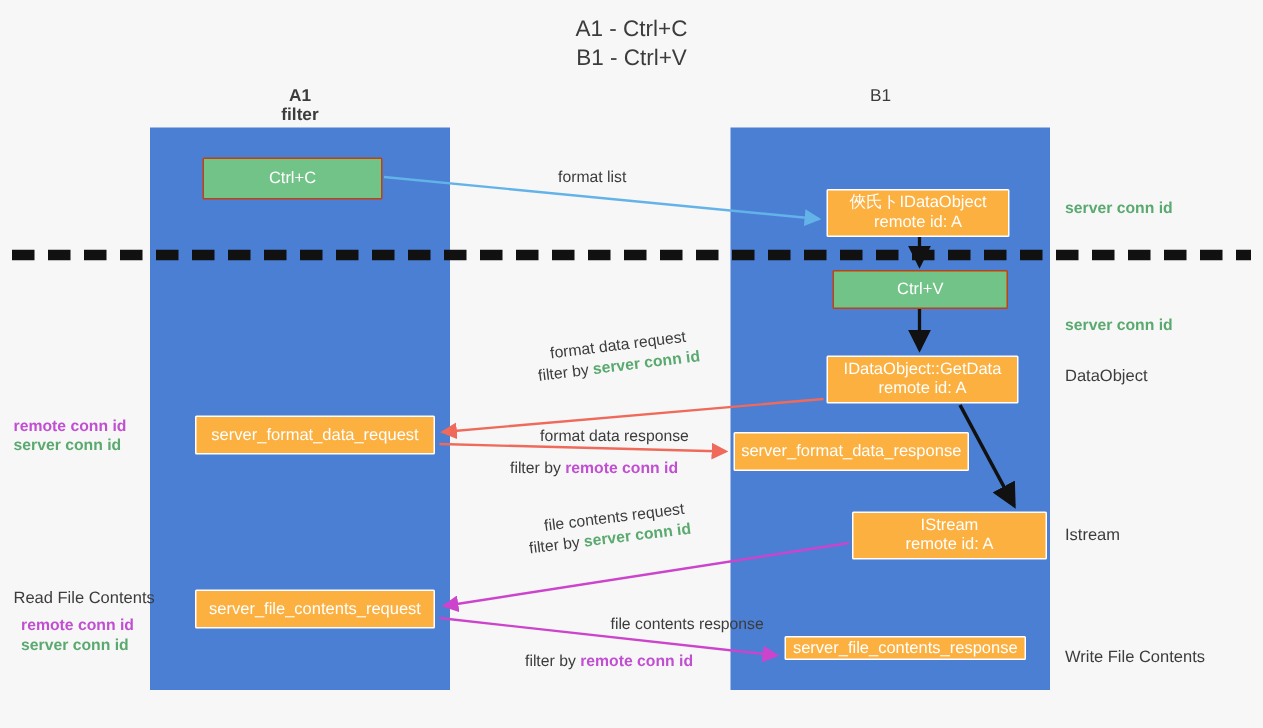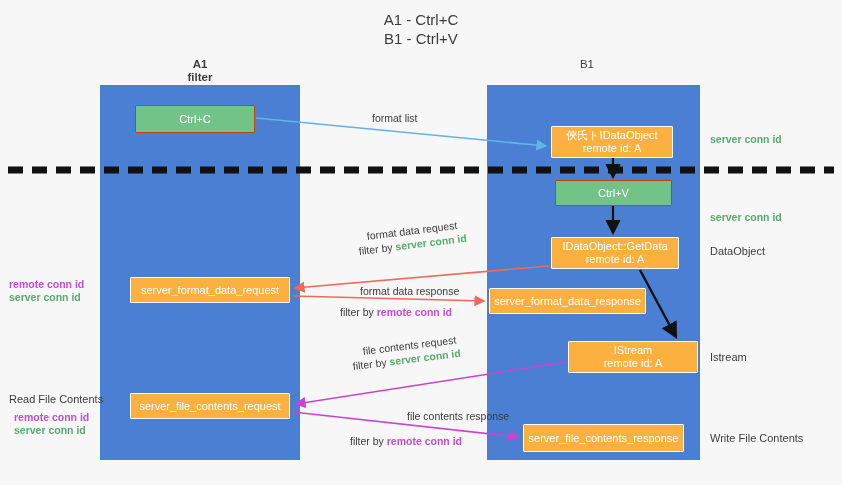--- a/index.html
+++ b/index.html
@@ -64,21 +64,21 @@
   .box.orange { background: #fbb040; border: 1px solid #ffffff; }
 
   #box-ctrlc  { left: 135px; top: 105px; width: 120px; height: 28px; }
   #box-idataobject { left: 551px; top: 126px; width: 122px; height: 32px; }
   #box-ctrlv  { left: 555px; top: 180px; width: 117px; height: 26px; }
   #box-getdata { left: 551px; top: 237px; width: 128px; height: 32px; }
   #box-fmt-req { left: 130px; top: 277px; width: 160px; height: 26px; }
   #box-fmt-resp { left: 489px; top: 288px; width: 157px; height: 26px; }
   #box-istream { left: 568px; top: 341px; width: 130px; height: 32px; }
   #box-file-req { left: 130px; top: 393px; width: 160px; height: 26px; }
-  #box-file-resp { left: 523px; top: 424px; width: 161px; height: 28px; }
+  #box-file-resp { left: 523px; top: 424px; width: 161px; height: 16px; }
 
   
   .lbl {
     font-size: 10.5px;
     color: #3c3c3c;
     white-space: nowrap;
     line-height: 14px;
   }
   .green-txt { color: #5aa96f; font-weight: bold; }
   .purple-txt { color: #c14fd1; font-weight: bold; }

